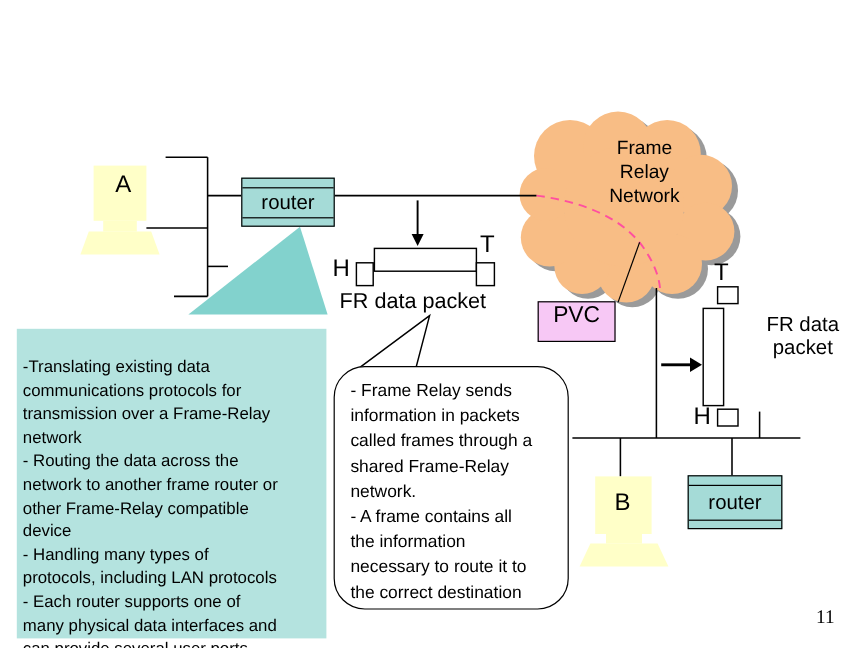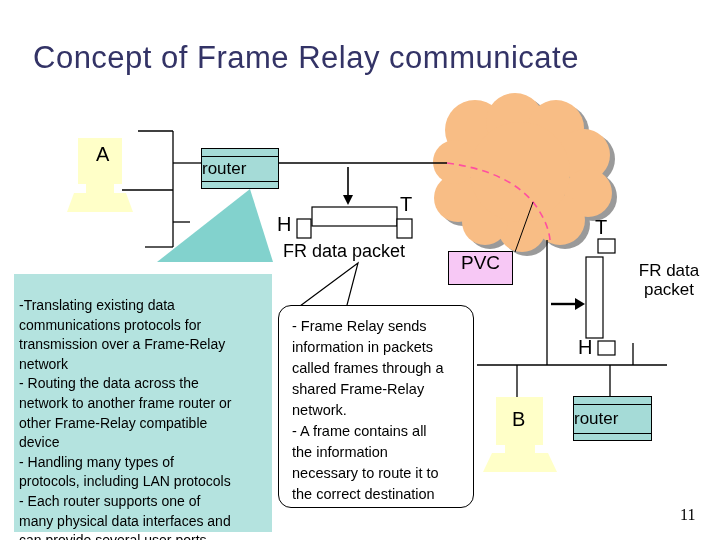--- a/index.html
+++ b/index.html
@@ -4,38 +4,38 @@
 <style>
   html,body{margin:0;padding:0;background:#fff;}
   .slide{position:relative;width:720px;height:540px;background:#ffffff;overflow:hidden;
          font-family:"Liberation Sans", sans-serif;color:#000;}
   .abs{position:absolute;}
   #title{left:33px;top:40px;font-size:31px;letter-spacing:0.5px;color:#333366;white-space:nowrap;}
   #diagram-svg{left:0;top:0;width:720px;height:540px;}
 
   .node-label{font-size:20px;color:#000;}
   .router-box{background:#A5DBD7;border:1px solid #000;width:76px;height:39px;
-              display:flex;align-items:center;justify-content:flex-start;font-size:17px;}
+              display:flex;align-items:center;justify-content:center;font-size:17px;}
   .router-box::before,.router-box::after{content:"";position:absolute;left:0;right:0;height:1px;background:#000;}
   .router-box::before{top:7px;}
   .router-box::after{bottom:6px;}
   #router-right{width:77px;height:43px;}
 
   #cloud-label{left:478px;top:114px;width:118px;text-align:center;font-size:16px;line-height:20px;white-space:pre-line;}
 
   #pvc-box{left:448px;top:251px;width:63px;height:32px;background:#F7C8F5;border:1px solid #000;
            display:flex;align-items:flex-start;justify-content:center;font-size:19px;}
 
   #fr-caption-top{left:283px;top:241px;font-size:18px;white-space:nowrap;}
   #fr-caption-right{left:632px;top:261px;width:74px;text-align:center;font-size:17px;line-height:19px;white-space:pre-line;}
 
   #note-left{left:14px;top:262px;width:258px;height:258px;background:#B4E3DF;
              padding:22px 4px 0 5px;box-sizing:border-box;font-size:14px;line-height:19.6px;white-space:pre-line;margin-top:12px;}
   #bubble{left:278px;top:305px;width:196px;height:203px;background:#fff;border:1.3px solid #000;
-          border-radius:13px;padding:10px 6px 0 13px;box-sizing:border-box;
+          border-radius:26px;padding:10px 6px 0 13px;box-sizing:border-box;
           font-size:14.5px;line-height:21px;white-space:pre-line;z-index:2;}
   #page-num{left:680px;top:506px;font-size:16px;font-family:"Liberation Serif", serif;}
 </style>
 </head>
 <body>
 
 <div class="slide">
 
   <svg id="diagram-svg" class="abs" viewBox="0 0 720 540" xmlns="http://www.w3.org/2000/svg">
 
@@ -117,28 +117,30 @@
 
     <polygon points="296,309 358,263 346,309" fill="#fff" stroke="#000" stroke-width="1.2"></polygon>
 
     <g fill="#fff" stroke="#000" stroke-width="1.2">
       <rect x="598" y="239" width="17" height="14"></rect>
       <rect x="586" y="257" width="17" height="81"></rect>
       <rect x="598" y="341" width="17" height="14"></rect>
     </g>
   </svg>
 
-  <div id="title" class="abs">Concept of Frame Relay communicate</div>
 
   <div class="abs node-label" style="left:96px;top:143px;">A</div>
 
   <div class="abs router-box" style="left:201px;top:148px;">
     <span>router</span>
   </div>
 
+  <div id="cloud-label" class="abs">Frame
+Relay
+Network</div>
 
   <div class="abs node-label" style="left:400px;top:193px;">T</div>
   <div class="abs node-label" style="left:277px;top:213px;">H</div>
   <div id="fr-caption-top" class="abs">FR data packet</div>
 
   <div id="pvc-box" class="abs">
     <span>PVC</span>
   </div>
 
   <div class="abs node-label" style="left:595px;top:216px;">T</div>

